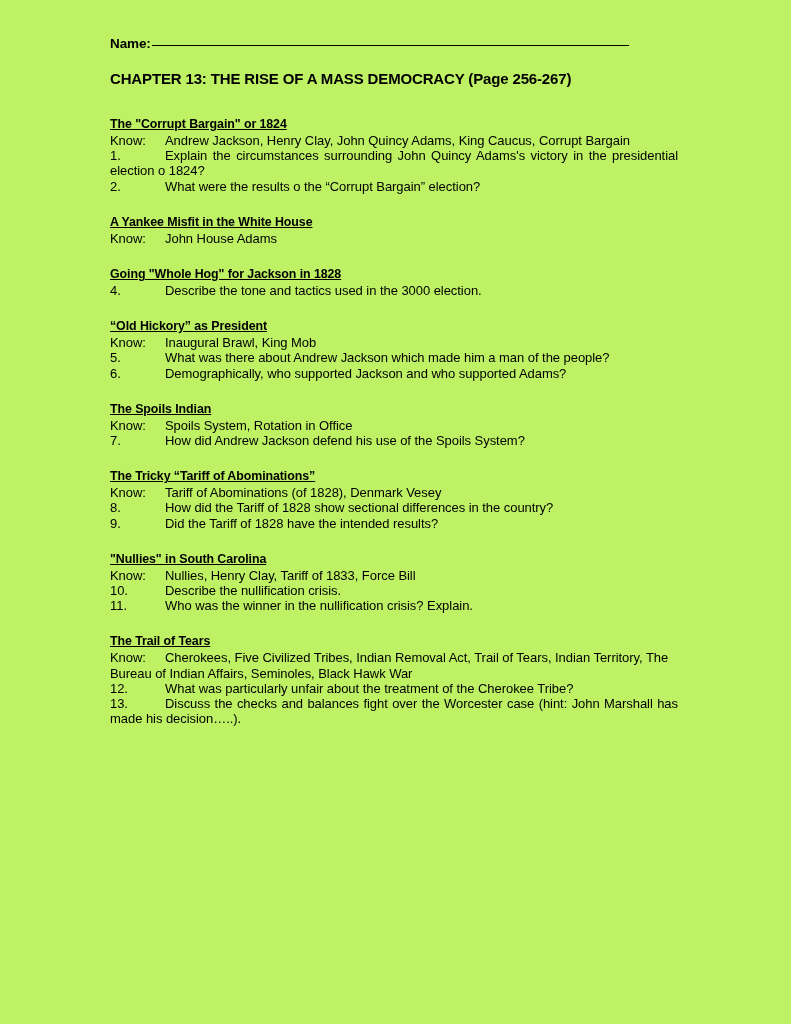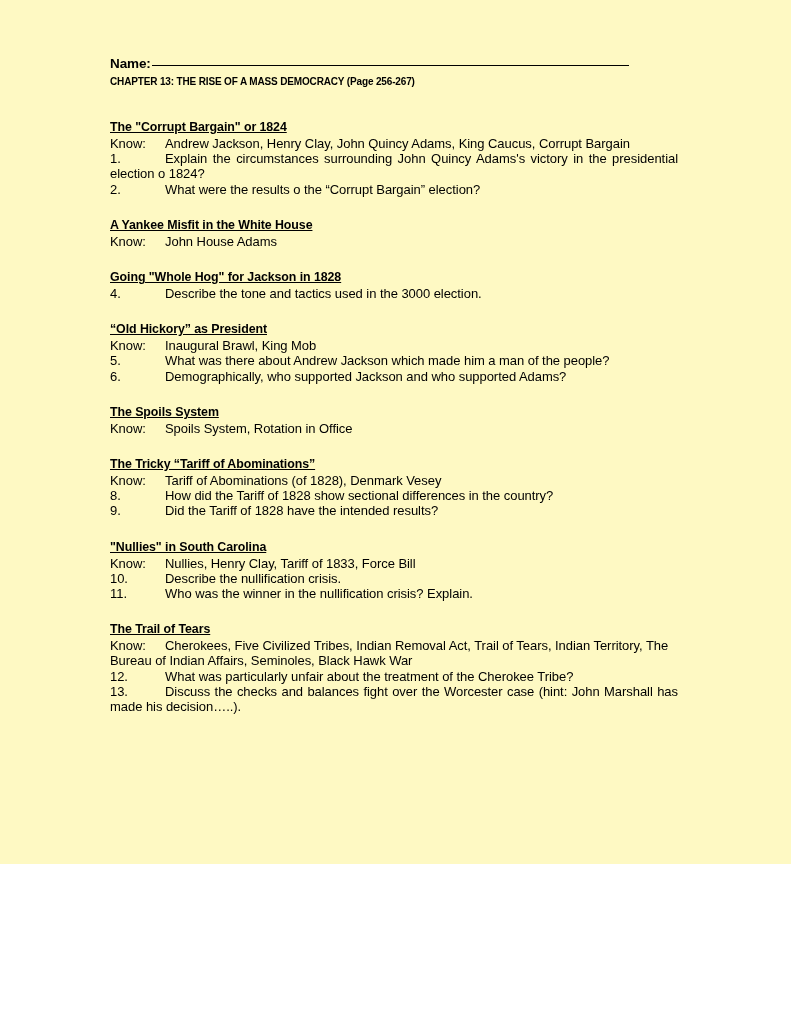--- a/index.html
+++ b/index.html
@@ -10,48 +10,48 @@
   body {
     width: 791px;
     height: 1024px;
     font-family: "Liberation Sans", sans-serif;
     color: #000000;
     -webkit-font-smoothing: antialiased;
   }
   .page {
     position: relative;
     width: 791px;
-    height: 864px;
-    background: #fef9c3;
+    height: 1024px;
+    background: #bef264;
     box-sizing: border-box;
-    padding: 56px 113px 0 110px;
+    padding: 36px 113px 0 110px;
   }
   .doc-head {
     margin: 0 0 0 0;
   }
   .name-line {
     font-size: 13.5px;
     font-weight: bold;
     line-height: 16px;
     white-space: nowrap;
     letter-spacing: -0.1px;
   }
   .name-rule {
     display: inline-block;
     width: 477px;
     border-bottom: 1.6px solid #000;
     vertical-align: 2px;
     margin-left: 1px;
   }
   .chapter-line {
-    font-size: 10px;
+    font-size: 15px;
     font-weight: bold;
     line-height: 18px;
     letter-spacing: -0.15px;
-    margin-top: 1px;
+    margin-top: 18px;
     white-space: nowrap;
   }
   .section {
     margin-top: 18px;
   }
   .section.first {
     margin-top: 26px;
   }
   .sec-head {
     font-size: 12.4px;
@@ -93,19 +93,19 @@
   <div class="doc-head">
     <div class="name-line"><span>Name:</span><span class="name-rule"></span></div>
     <div class="chapter-line">CHAPTER 13:  THE RISE OF A MASS DEMOCRACY (Page 256-267)</div>
   </div>
 
   <div id="sections-root">
       <div class="section first"><div class="sec-head">The "Corrupt Bargain" or 1824</div><div class="row"><span class="lbl">Know:</span><span class="body-txt">Andrew Jackson, Henry Clay, John Quincy Adams, King Caucus, Corrupt Bargain</span></div><div class="row just"><span class="lbl">1.</span><span class="body-txt">Explain the circumstances surrounding John Quincy Adams's victory in the presidential election o 1824?</span></div><div class="clearer"></div><div class="row"><span class="lbl">2.</span><span class="body-txt">What were the results o the “Corrupt Bargain” election?</span></div></div>
       <div class="section"><div class="sec-head">A Yankee Misfit in the White House</div><div class="row"><span class="lbl">Know:</span><span class="body-txt">John House Adams</span></div></div>
       <div class="section"><div class="sec-head">Going "Whole Hog" for Jackson in 1828</div><div class="row"><span class="lbl">4.</span><span class="body-txt">Describe the tone and tactics used in the 3000 election.</span></div></div>
       <div class="section"><div class="sec-head">“Old Hickory” as President</div><div class="row"><span class="lbl">Know:</span><span class="body-txt">Inaugural Brawl, King Mob</span></div><div class="row"><span class="lbl">5.</span><span class="body-txt">What was there about Andrew Jackson which made him a man of the people?</span></div><div class="row"><span class="lbl">6.</span><span class="body-txt">Demographically, who supported Jackson and who supported Adams?</span></div></div>
-      <div class="section"><div class="sec-head">The Spoils System</div><div class="row"><span class="lbl">Know:</span><span class="body-txt">Spoils System, Rotation in Office</span></div></div>
+      <div class="section"><div class="sec-head">The Spoils Indian</div><div class="row"><span class="lbl">Know:</span><span class="body-txt">Spoils System, Rotation in Office</span></div><div class="row"><span class="lbl">7.</span><span class="body-txt">How did Andrew Jackson defend his use of the Spoils System?</span></div></div>
       <div class="section"><div class="sec-head">The Tricky “Tariff of Abominations”</div><div class="row"><span class="lbl">Know:</span><span class="body-txt">Tariff of Abominations (of 1828), Denmark Vesey</span></div><div class="row"><span class="lbl">8.</span><span class="body-txt">How did the Tariff of 1828 show sectional differences in the country?</span></div><div class="row"><span class="lbl">9.</span><span class="body-txt">Did the Tariff of 1828 have the intended results?</span></div></div>
       <div class="section"><div class="sec-head">"Nullies" in South Carolina</div><div class="row"><span class="lbl">Know:</span><span class="body-txt">Nullies, Henry Clay, Tariff of 1833, Force Bill</span></div><div class="row"><span class="lbl">10.</span><span class="body-txt">Describe the nullification crisis.</span></div><div class="row"><span class="lbl">11.</span><span class="body-txt">Who was the winner in the nullification crisis? Explain.</span></div></div>
       <div class="section"><div class="sec-head">The Trail of Tears</div><div class="row"><span class="lbl">Know:</span><span class="body-txt">Cherokees, Five Civilized Tribes, Indian Removal Act, Trail of Tears, Indian Territory, The Bureau of Indian Affairs, Seminoles, Black Hawk War</span></div><div class="row"><span class="lbl">12.</span><span class="body-txt">What was particularly unfair about the treatment of the Cherokee Tribe?</span></div><div class="row just"><span class="lbl">13.</span><span class="body-txt">Discuss the checks and balances fight over the Worcester case (hint: John Marshall has made his decision…..).</span></div><div class="clearer"></div></div>
     </div>
 
 </div>
 
 </body></html>

